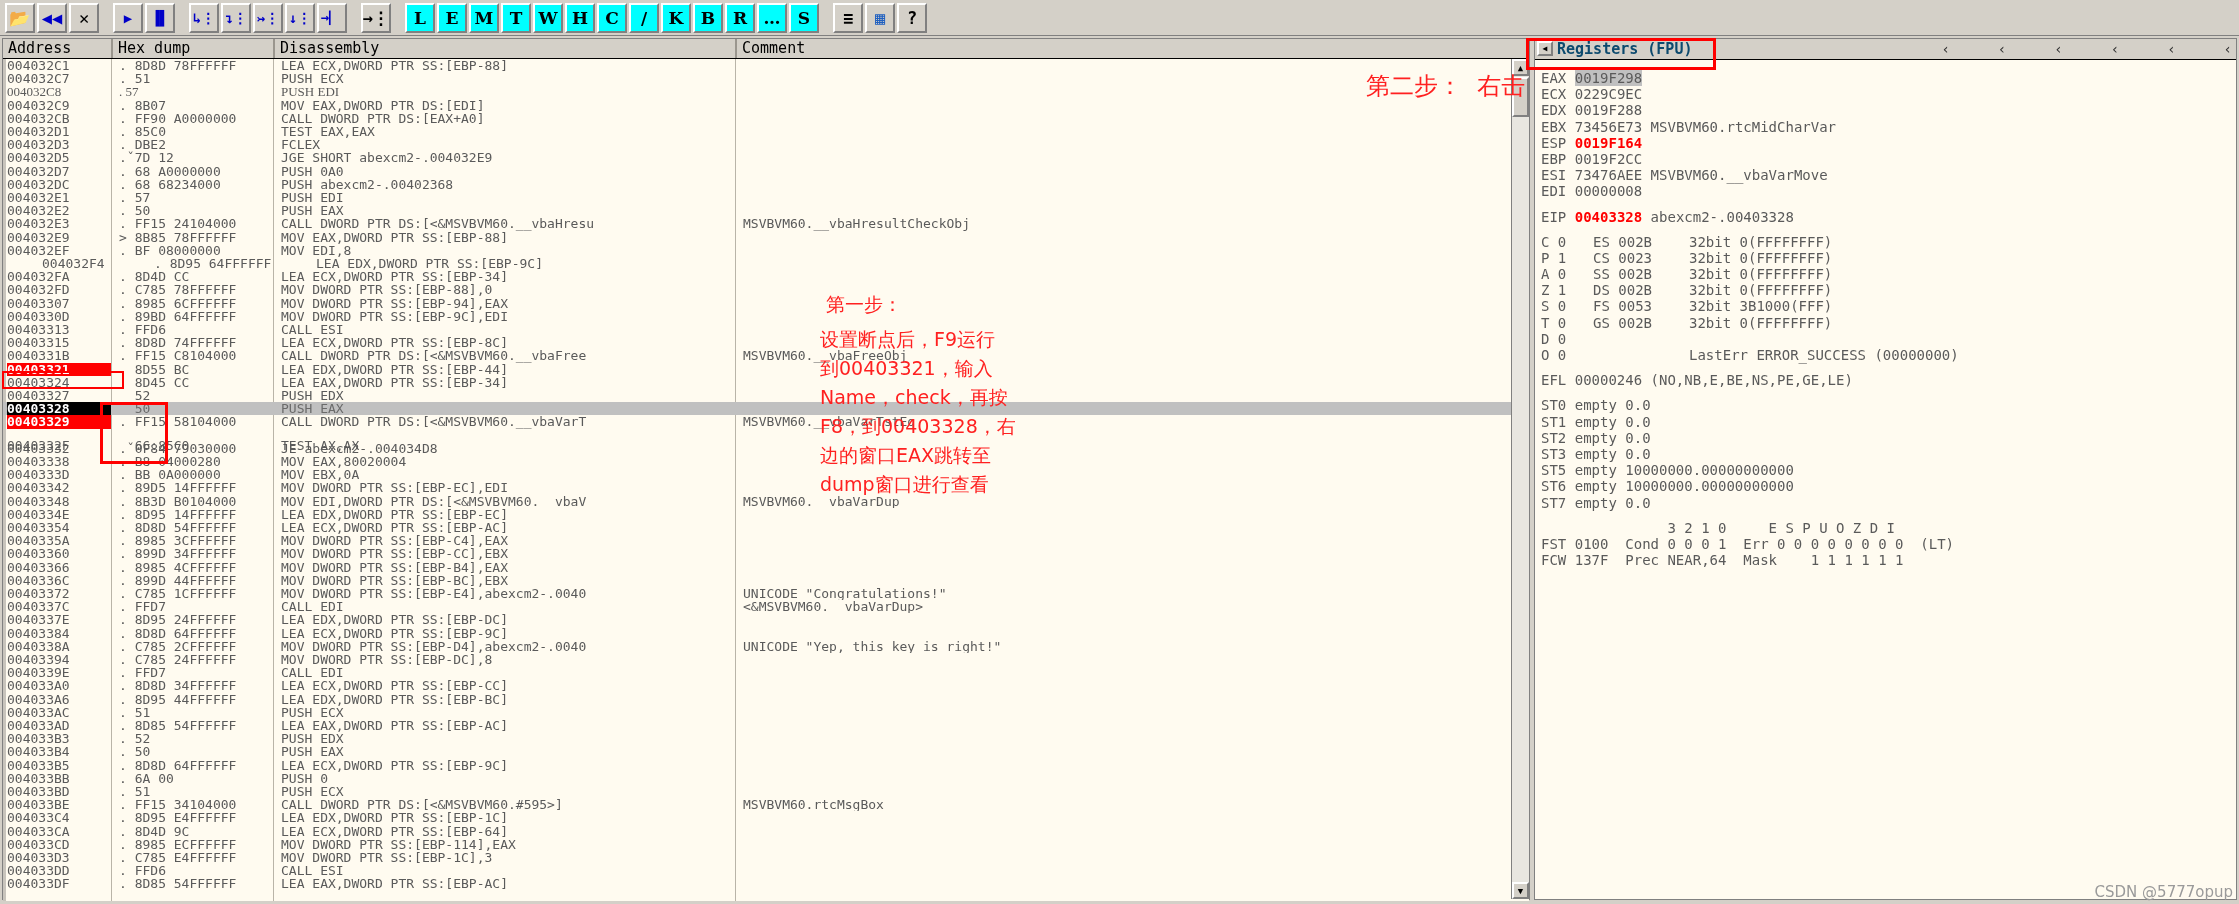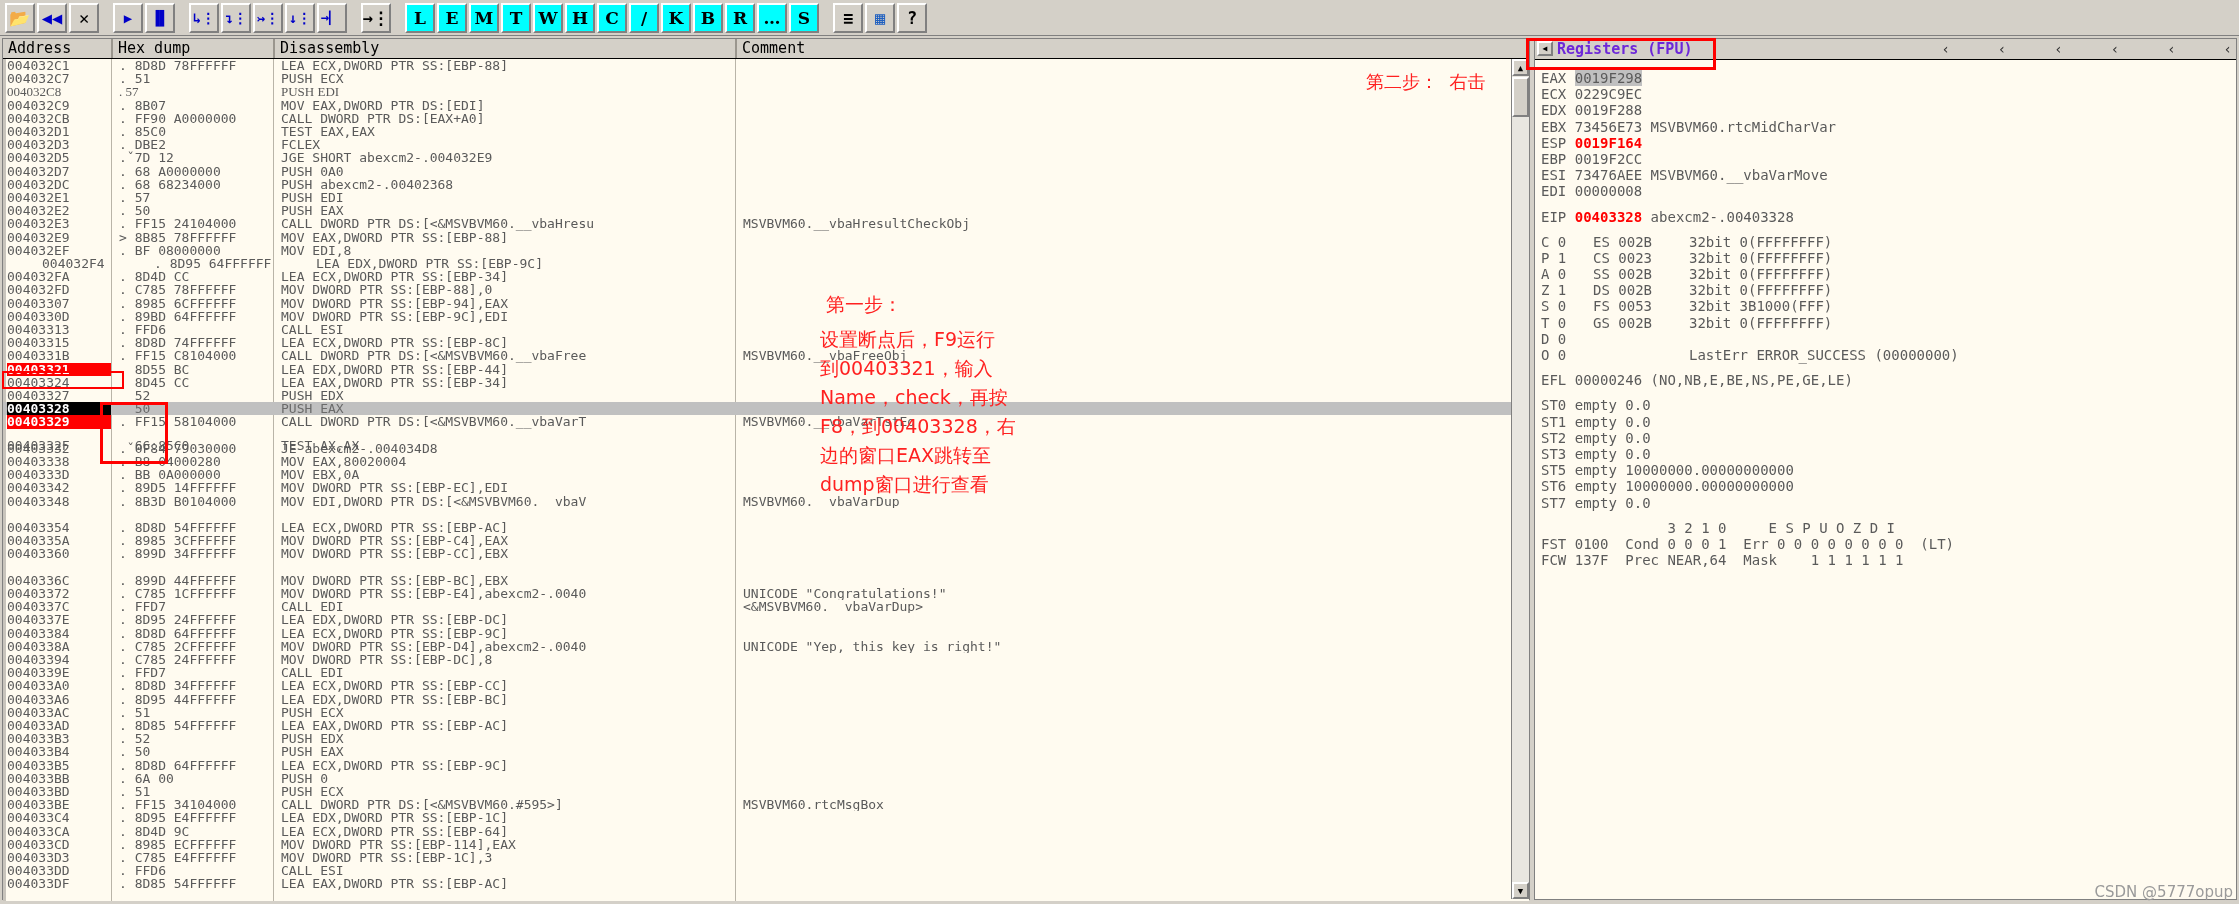--- a/index.html
+++ b/index.html
@@ -45,37 +45,37 @@
               border-right:2px solid #808080;border-bottom:2px solid #808080;box-sizing:border-box;
               display:flex;align-items:center;justify-content:center;font-size:9px;}
   .vsb .thumb{position:absolute;top:18px;left:0;width:17px;height:40px;background:#d4d0c8;
               border-top:2px solid #fff;border-left:2px solid #fff;border-right:2px solid #808080;border-bottom:2px solid #808080;box-sizing:border-box;}
   .vsb .arrow.bot{position:absolute;bottom:0;left:0;}
   .vsb .track{position:absolute;top:17px;bottom:17px;left:0;width:17px;background:#e8e6e0;}
 
   
   .reg-pane{position:absolute;left:1534px;top:38px;width:703px;height:862px;background:#fffbf0;border:1px solid #808080;box-sizing:border-box;}
   .reg-head{position:relative;height:20px;background:#d4d0c8;border-bottom:1px solid #000;}
-  .reg-title{position:absolute;left:22px;top:1px;font-size:15px;font-weight:bold;color:#6d28d9;font-family:"DejaVu Sans Mono",monospace;}
+  .reg-title{position:absolute;left:22px;top:1px;font-size:15px;font-weight:bold;color:#0c4a6e;font-family:"DejaVu Sans Mono",monospace;}
   .reg-leftarrow{position:absolute;left:2px;top:2px;width:16px;height:15px;background:#d4d0c8;
                  border-top:2px solid #fff;border-left:2px solid #fff;border-right:2px solid #808080;border-bottom:2px solid #808080;
                  box-sizing:border-box;display:flex;align-items:center;justify-content:center;font-size:8px;}
   .reg-chevs{position:absolute;right:4px;top:0;height:20px;display:flex;align-items:center;gap:48px;}
   .reg-chev{font-size:14px;color:#303030;}
   .reg-body{position:absolute;left:0;top:21px;right:0;bottom:0;background:#fffbf0;padding-left:6px;padding-top:10px;box-sizing:border-box;}
   .rline{height:16.2px;line-height:16.2px;white-space:pre;font-size:14px;color:#5a5a5a;font-family:"DejaVu Sans Mono",monospace;}
   .rname{color:#5a5a5a;}
   .rval-red{color:#ff0000;font-weight:bold;}
   .rval-sel{background:#c0c0c0;color:#5a5a5a;}
   .spacer{height:9px;}
   .reg-vbar{position:absolute;left:0;top:21px;bottom:0;width:5px;background:#d4d0c8;border-right:1px solid #909090;}
 
   
   .anno{position:absolute;color:#ff2020;font-family:"DejaVu Sans",sans-serif;font-size:19px;line-height:29px;white-space:pre;}
-  .anno2{position:absolute;color:#ff2020;font-family:"DejaVu Sans",sans-serif;font-size:18px;white-space:pre;}
+  .anno2{position:absolute;color:#ff2020;font-family:"DejaVu Sans",sans-serif;font-size:24px;white-space:pre;}
   .redbox{position:absolute;border:3px solid #ff0000;box-sizing:border-box;}
   .watermark{position:absolute;right:6px;bottom:3px;color:#9a9a9a;font-size:15px;font-family:"DejaVu Sans",sans-serif;}
 </style>
 </head>
 <body>
 
 <div class="app">
 
   <div class="toolbar" id="toolbar">
       <div class="tb-btn" style="color: rgb(216, 160, 0);">📂</div>
@@ -152,23 +152,25 @@
         <div class="row" style="top: 316.8px; position: absolute; left: 0px; right: 0px;"><span class="cAddr">00403324</span><span class="cHex">. 8D45 CC</span><span class="cDis">LEA EAX,DWORD PTR SS:[EBP-34]</span><span class="cCmt"></span></div>
         <div class="row" style="top: 330px; position: absolute; left: 0px; right: 0px;"><span class="cAddr">00403327</span><span class="cHex">  52</span><span class="cDis">PUSH EDX</span><span class="cCmt"></span></div>
         <div class="row eip" style="top: 343.2px; position: absolute; left: 0px; right: 0px;"><span class="cAddr">00403328</span><span class="cHex">  50</span><span class="cDis">PUSH EAX</span><span class="cCmt"></span></div>
         <div class="row bp" style="top: 356.4px; position: absolute; left: 0px; right: 0px;"><span class="cAddr">00403329</span><span class="cHex">. FF15 58104000</span><span class="cDis">CALL DWORD PTR DS:[&lt;&amp;MSVBVM60.__vbaVarT</span><span class="cCmt">MSVBVM60.__vbaVarTstEq</span></div>
         <div class="row" style="top: 369.6px; position: absolute; left: 0px; right: 0px; margin-top: 10px;"><span class="cAddr">0040332F</span><span class="cHex">  66:85C0</span><span class="cDis">TEST AX,AX</span><span class="cCmt"></span></div>
         <div class="row" style="top: 382.8px; position: absolute; left: 0px; right: 0px;"><span class="cAddr">00403332</span><span class="cHex">.ˇ0F84 79030000</span><span class="cDis">JE abexcm2-.004034D8</span><span class="cCmt"></span></div>
         <div class="row" style="top: 396px; position: absolute; left: 0px; right: 0px;"><span class="cAddr">00403338</span><span class="cHex">. B8 04000280</span><span class="cDis">MOV EAX,80020004</span><span class="cCmt"></span></div>
         <div class="row" style="top: 409.2px; position: absolute; left: 0px; right: 0px;"><span class="cAddr">0040333D</span><span class="cHex">. BB 0A000000</span><span class="cDis">MOV EBX,0A</span><span class="cCmt"></span></div>
         <div class="row" style="top: 422.4px; position: absolute; left: 0px; right: 0px;"><span class="cAddr">00403342</span><span class="cHex">. 89D5 14FFFFFF</span><span class="cDis">MOV DWORD PTR SS:[EBP-EC],EDI</span><span class="cCmt"></span></div>
         <div class="row" style="top: 435.6px; position: absolute; left: 0px; right: 0px;"><span class="cAddr">00403348</span><span class="cHex">. 8B3D B0104000</span><span class="cDis">MOV EDI,DWORD PTR DS:[&lt;&amp;MSVBVM60.__vbaV</span><span class="cCmt">MSVBVM60.__vbaVarDup</span></div>
+        <div class="row" style="top: 448.8px; position: absolute; left: 0px; right: 0px;"><span class="cAddr">0040334E</span><span class="cHex">. 8D95 14FFFFFF</span><span class="cDis">LEA EDX,DWORD PTR SS:[EBP-EC]</span><span class="cCmt"></span></div>
         <div class="row" style="top: 462px; position: absolute; left: 0px; right: 0px;"><span class="cAddr">00403354</span><span class="cHex">. 8D8D 54FFFFFF</span><span class="cDis">LEA ECX,DWORD PTR SS:[EBP-AC]</span><span class="cCmt"></span></div>
         <div class="row" style="top: 475.2px; position: absolute; left: 0px; right: 0px;"><span class="cAddr">0040335A</span><span class="cHex">. 8985 3CFFFFFF</span><span class="cDis">MOV DWORD PTR SS:[EBP-C4],EAX</span><span class="cCmt"></span></div>
         <div class="row" style="top: 488.4px; position: absolute; left: 0px; right: 0px;"><span class="cAddr">00403360</span><span class="cHex">. 899D 34FFFFFF</span><span class="cDis">MOV DWORD PTR SS:[EBP-CC],EBX</span><span class="cCmt"></span></div>
+        <div class="row" style="top: 501.6px; position: absolute; left: 0px; right: 0px;"><span class="cAddr">00403366</span><span class="cHex">. 8985 4CFFFFFF</span><span class="cDis">MOV DWORD PTR SS:[EBP-B4],EAX</span><span class="cCmt"></span></div>
         <div class="row" style="top: 514.8px; position: absolute; left: 0px; right: 0px;"><span class="cAddr">0040336C</span><span class="cHex">. 899D 44FFFFFF</span><span class="cDis">MOV DWORD PTR SS:[EBP-BC],EBX</span><span class="cCmt"></span></div>
         <div class="row" style="top: 528px; position: absolute; left: 0px; right: 0px;"><span class="cAddr">00403372</span><span class="cHex">. C785 1CFFFFFF</span><span class="cDis">MOV DWORD PTR SS:[EBP-E4],abexcm2-.0040</span><span class="cCmt">UNICODE "Congratulations!"</span></div>
         <div class="row" style="top: 541.2px; position: absolute; left: 0px; right: 0px;"><span class="cAddr">0040337C</span><span class="cHex">. FFD7</span><span class="cDis">CALL EDI</span><span class="cCmt">&lt;&amp;MSVBVM60.__vbaVarDup&gt;</span></div>
         <div class="row" style="top: 554.4px; position: absolute; left: 0px; right: 0px;"><span class="cAddr">0040337E</span><span class="cHex">. 8D95 24FFFFFF</span><span class="cDis">LEA EDX,DWORD PTR SS:[EBP-DC]</span><span class="cCmt"></span></div>
         <div class="row" style="top: 567.6px; position: absolute; left: 0px; right: 0px;"><span class="cAddr">00403384</span><span class="cHex">. 8D8D 64FFFFFF</span><span class="cDis">LEA ECX,DWORD PTR SS:[EBP-9C]</span><span class="cCmt"></span></div>
         <div class="row" style="top: 580.8px; position: absolute; left: 0px; right: 0px;"><span class="cAddr">0040338A</span><span class="cHex">. C785 2CFFFFFF</span><span class="cDis">MOV DWORD PTR SS:[EBP-D4],abexcm2-.0040</span><span class="cCmt">UNICODE "Yep, this key is right!"</span></div>
         <div class="row" style="top: 594px; position: absolute; left: 0px; right: 0px;"><span class="cAddr">00403394</span><span class="cHex">. C785 24FFFFFF</span><span class="cDis">MOV DWORD PTR SS:[EBP-DC],8</span><span class="cCmt"></span></div>
         <div class="row" style="top: 607.2px; position: absolute; left: 0px; right: 0px;"><span class="cAddr">0040339E</span><span class="cHex">. FFD7</span><span class="cDis">CALL EDI</span><span class="cCmt"></span></div>
         <div class="row" style="top: 620.4px; position: absolute; left: 0px; right: 0px;"><span class="cAddr">004033A0</span><span class="cHex">. 8D8D 34FFFFFF</span><span class="cDis">LEA ECX,DWORD PTR SS:[EBP-CC]</span><span class="cCmt"></span></div>
         <div class="row" style="top: 633.6px; position: absolute; left: 0px; right: 0px;"><span class="cAddr">004033A6</span><span class="cHex">. 8D95 44FFFFFF</span><span class="cDis">LEA EDX,DWORD PTR SS:[EBP-BC]</span><span class="cCmt"></span></div>

